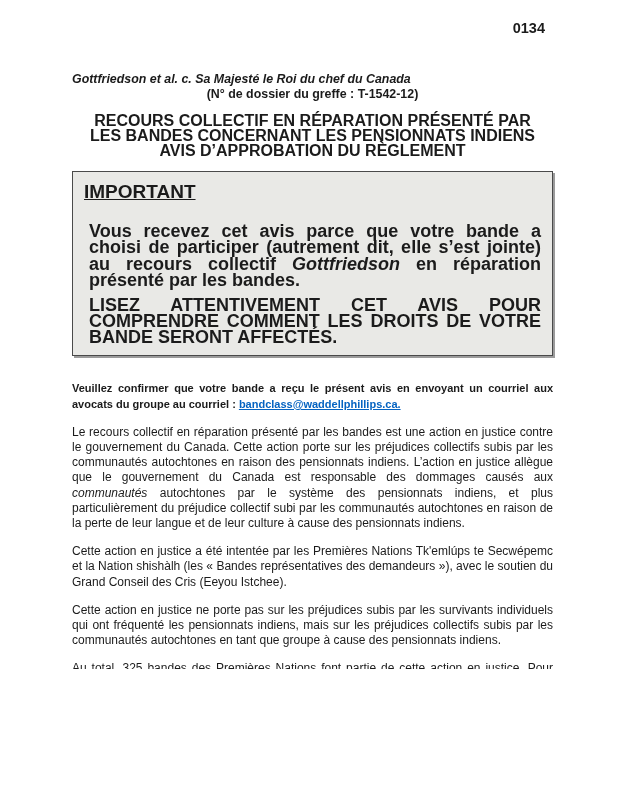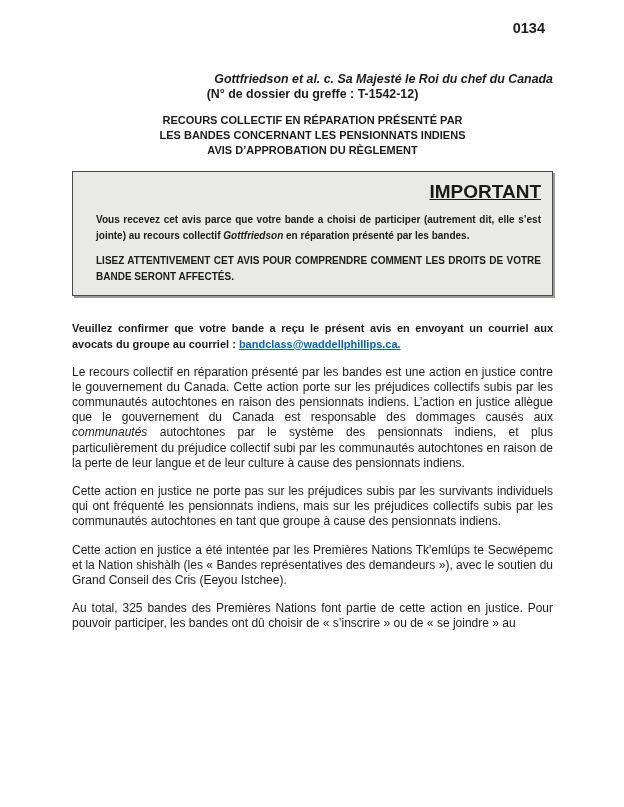--- a/index.html
+++ b/index.html
@@ -18,58 +18,58 @@
     top: 20px;
     right: 79px;
     font-weight: bold;
     font-size: 14.5px;
   }
   .content {
     box-sizing: border-box;
     padding: 72px 71px 0 72px; 
   }
   .case-title {
-    text-align: right;
+    text-align: left;
     font-weight: bold;
     font-style: italic;
     font-size: 12.4px;
     line-height: 15px;
   }
   .docket {
     text-align: center;
     font-weight: bold;
     font-size: 12.4px;
     line-height: 15px;
   }
   .notice-heading {
     margin-top: 11px;
     text-align: center;
     font-weight: bold;
-    font-size: 11px;
+    font-size: 16px;
     line-height: 15px;
   }
   .important-box {
     margin-top: 13px;
     background: var(--box-background, #e9e9e6);
     border: 1px solid var(--box-border, #4a4a4a);
     box-shadow: 2px 2px 0 #9b9b9b;
     padding: 6px 11px 9px 11px;
   }
   .important-title {
-    text-align: right;
+    text-align: left;
     font-size: 19px;
     font-weight: bold;
     line-height: 24px;
-    margin: 2px 0 8px 0;
+    margin: 2px 0 19px 0;
   }
   .important-title .underline { text-decoration: underline; }
   .box-p {
-    margin: 0 0 8px 12px;
+    margin: 0 0 8px 5px;
     font-weight: bold;
-    font-size: 10px;
+    font-size: 18px;
     line-height: 16.4px;
     text-align: justify;
   }
   .box-p.last { margin-bottom: 0; }
   .box-p.spaced { margin-bottom: 10px; }
   .confirm {
     margin: 24px 0 0 0;
     font-weight: bold;
     font-size: 11px;
     line-height: 16px;
@@ -117,18 +117,18 @@
         <span class="underline">IMPORTANT</span>
       </div>
       <p class="box-p"><span>Vous recevez cet avis parce que votre bande a choisi de participer (autrement dit, elle s’est jointe) au recours collectif </span><span class="italic">Gottfriedson</span><span> en réparation présenté par les bandes.</span></p>
       <p class="box-p last">LISEZ ATTENTIVEMENT CET AVIS POUR COMPRENDRE COMMENT LES DROITS DE VOTRE BANDE SERONT AFFECTÉS.</p>
     </div>
 
     <p class="confirm"><span>Veuillez confirmer que votre bande a reçu le présent avis en envoyant un courriel aux avocats du groupe au courriel : </span><a class="email-link">bandclass@waddellphillips.ca.</a></p>
 
 
     <p class="body-p"><span>Le recours collectif en réparation présenté par les bandes est une action en justice contre le gouvernement du Canada. Cette action porte sur les préjudices collectifs subis par les communautés autochtones en raison des pensionnats indiens. L’action en justice allègue que le gouvernement du Canada est responsable des dommages causés aux </span><span class="italic">communautés</span><span> autochtones par le système des pensionnats indiens, et plus particulièrement du préjudice collectif subi par les communautés autochtones en raison de la perte de leur langue et de leur culture à cause des pensionnats indiens.</span></p>
+    <p class="body-p">Cette action en justice a été intentée par les Premières Nations Tk'emlúps te Secwépemc et la Nation shishàlh (les « Bandes représentatives des demandeurs »), avec le soutien du Grand Conseil des Cris (Eeyou Istchee).</p>
     <p class="body-p">Cette action en justice ne porte pas sur les préjudices subis par les survivants individuels qui ont fréquenté les pensionnats indiens, mais sur les préjudices collectifs subis par les communautés autochtones en tant que groupe à cause des pensionnats indiens.</p>
-    <p class="body-p">Cette action en justice a été intentée par les Premières Nations Tk'emlúps te Secwépemc et la Nation shishàlh (les « Bandes représentatives des demandeurs »), avec le soutien du Grand Conseil des Cris (Eeyou Istchee).</p>
     <p class="body-p">Au total, 325 bandes des Premières Nations font partie de cette action en justice. Pour pouvoir participer, les bandes ont dû choisir de « s’inscrire » ou de « se joindre » au</p>
 
   </div>
 </div>
 
 </body></html>

